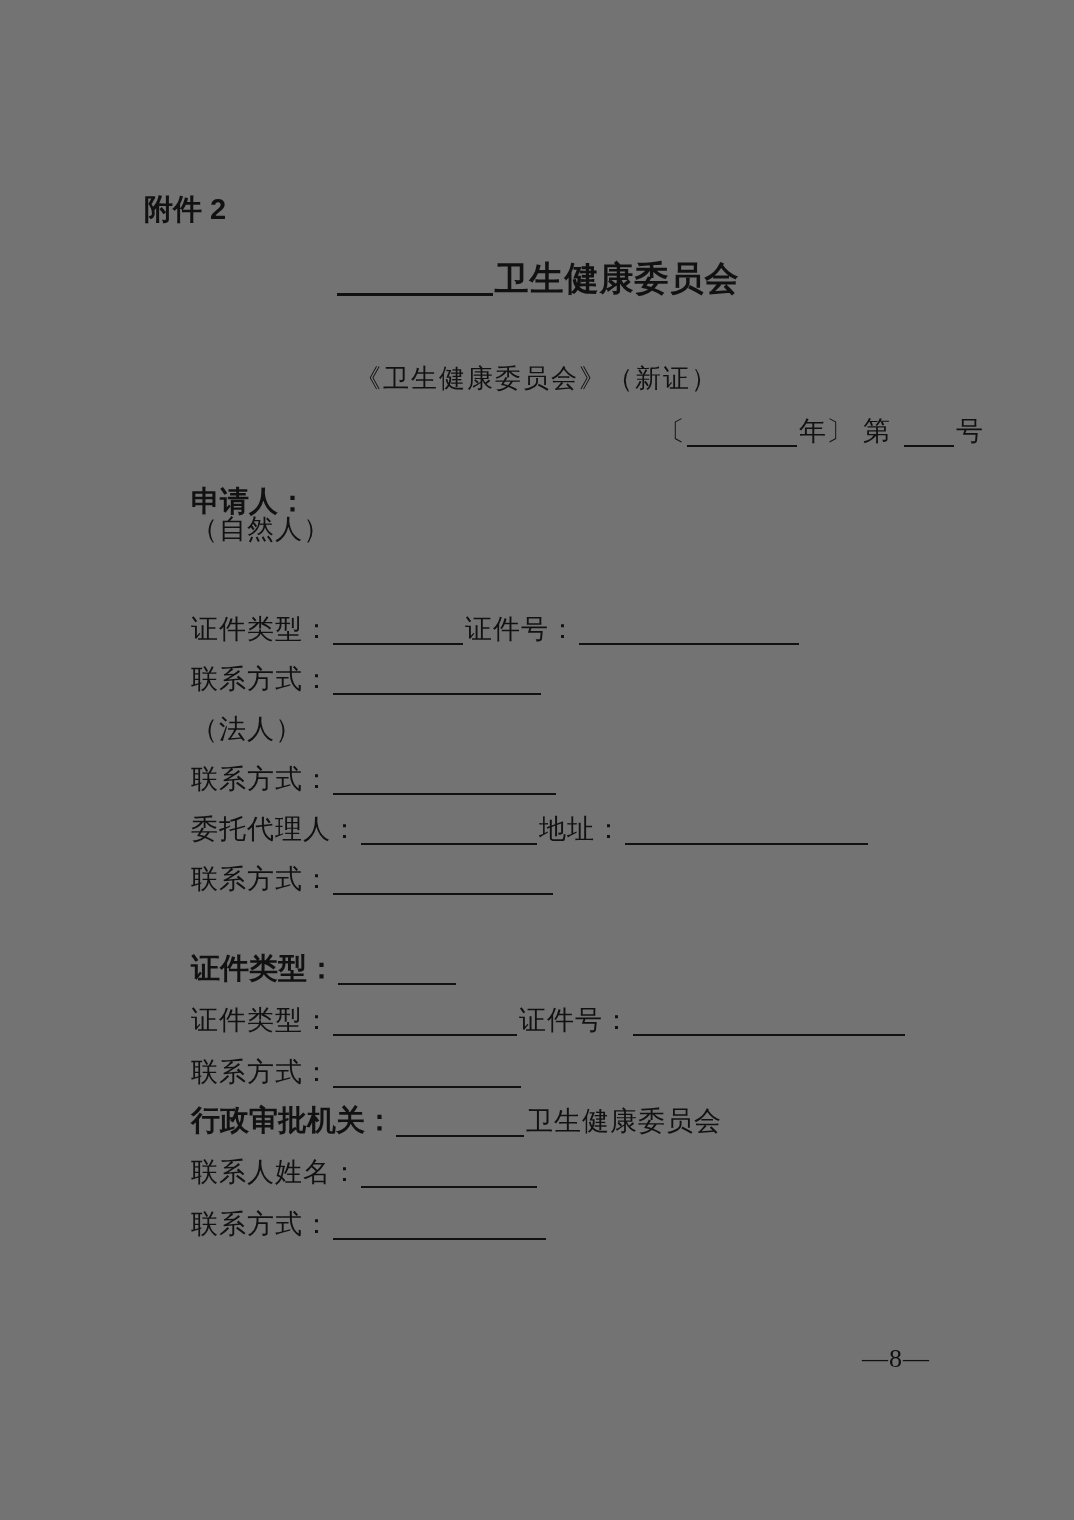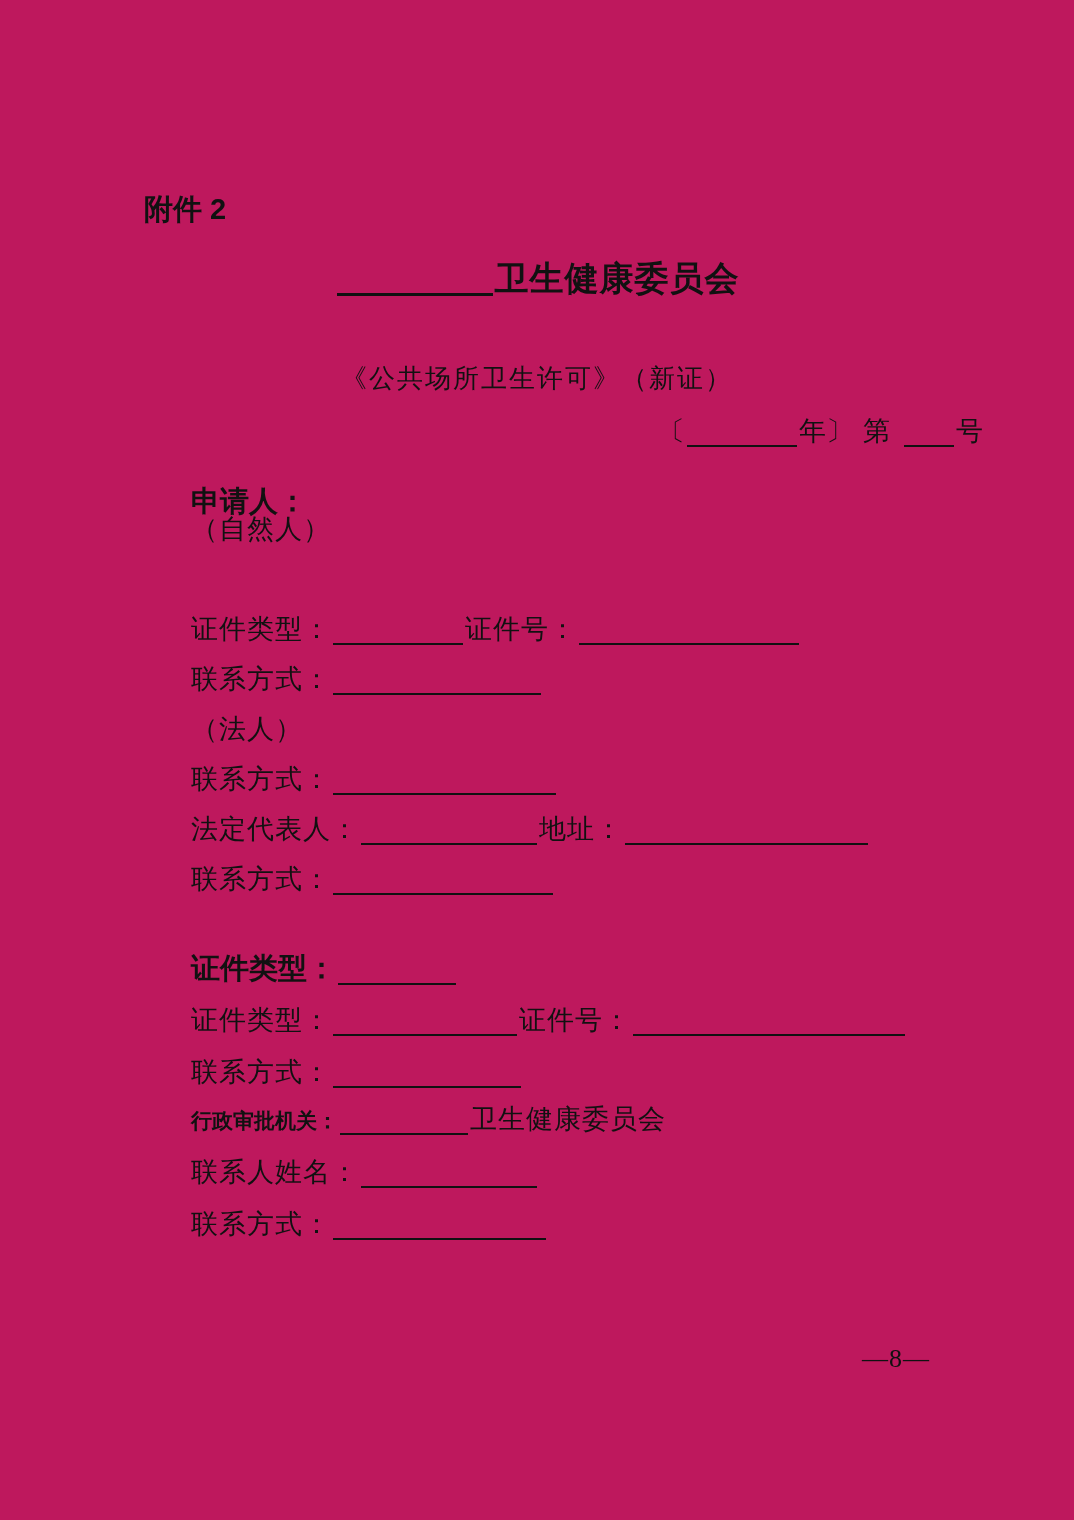--- a/index.html
+++ b/index.html
@@ -7,21 +7,21 @@
   body {
     width: 1074px; height: 1520px;
     font-family: "Liberation Serif", serif;
     color: #111;
     position: relative;
     overflow: hidden;
   }
   .page {
     position: absolute; left: 0; top: 0;
     width: 1074px; height: 1520px;
-    background: #be185d;
+    background: #737373;
   }
   
   .hei {
     font-family: "Liberation Sans", sans-serif;
     font-weight: bold;
   }
   
   .kai {
     font-family: "Liberation Serif", serif;
     font-weight: normal;
@@ -69,21 +69,21 @@
 </head>
 <body>
 
 <div class="page">
 
   <div class="attachment hei">附件 2</div>
 
   <div class="center title-line song title1">
     <span class="blank title-blank" style="width:156px"></span><span>卫生健康委员会</span>
   </div>
-  <div class="center kai subtitle">《公共场所卫生许可》（新证）</div>
+  <div class="center kai subtitle">《卫生健康委员会》（新证）</div>
 
   <div class="docno">
     <span>〔</span><span class="blank" style="width:110px"></span><span>年〕</span><span style="display:inline-block;width:10px"></span><span>第</span><span style="display:inline-block;width:12px"></span><span class="blank" style="width:50px"></span><span>号</span>
   </div>
 
   <div class="row hei bold-row" style="top:482px">申请人：</div>
 
   <div class="row kai" style="top:511px">（自然人）</div>
 
 
@@ -95,41 +95,41 @@
     <span>联系方式：</span><span class="blank" style="width:208px"></span>
   </div>
 
   <div class="row kai" style="top:711px">（法人）</div>
 
   <div class="row kai" style="top:761px">
     <span>联系方式：</span><span class="blank" style="width:223px"></span>
   </div>
 
   <div class="row kai" style="top:811px">
-    <span>法定代表人：</span><span class="blank" style="width:176px"></span><span>地址：</span><span class="blank" style="width:243px"></span>
+    <span>委托代理人：</span><span class="blank" style="width:176px"></span><span>地址：</span><span class="blank" style="width:243px"></span>
   </div>
 
   <div class="row kai" style="top:861px">
     <span>联系方式：</span><span class="blank" style="width:220px"></span>
   </div>
 
   <div class="row bold-row" style="top:949px">
     <span class="hei">证件类型：</span><span class="blank" style="width:118px"></span>
   </div>
 
   <div class="row kai" style="top:1002px">
     <span>证件类型：</span><span class="blank" style="width:184px"></span><span>证件号：</span><span class="blank" style="width:272px"></span>
   </div>
 
   <div class="row kai" style="top:1054px">
     <span>联系方式：</span><span class="blank" style="width:188px"></span>
   </div>
 
   <div class="row" style="top:1101px">
-    <span class="hei" style="font-size:21px">行政审批机关：</span><span class="blank" style="width:128px"></span><span class="kai" style="font-size:27px">卫生健康委员会</span>
+    <span class="hei" style="font-size:29px">行政审批机关：</span><span class="blank" style="width:128px"></span><span class="kai" style="font-size:27px">卫生健康委员会</span>
   </div>
 
   <div class="row kai" style="top:1154px">
     <span>联系人姓名：</span><span class="blank" style="width:176px"></span>
   </div>
 
   <div class="row kai" style="top:1206px">
     <span>联系方式：</span><span class="blank" style="width:213px"></span>
   </div>
 

